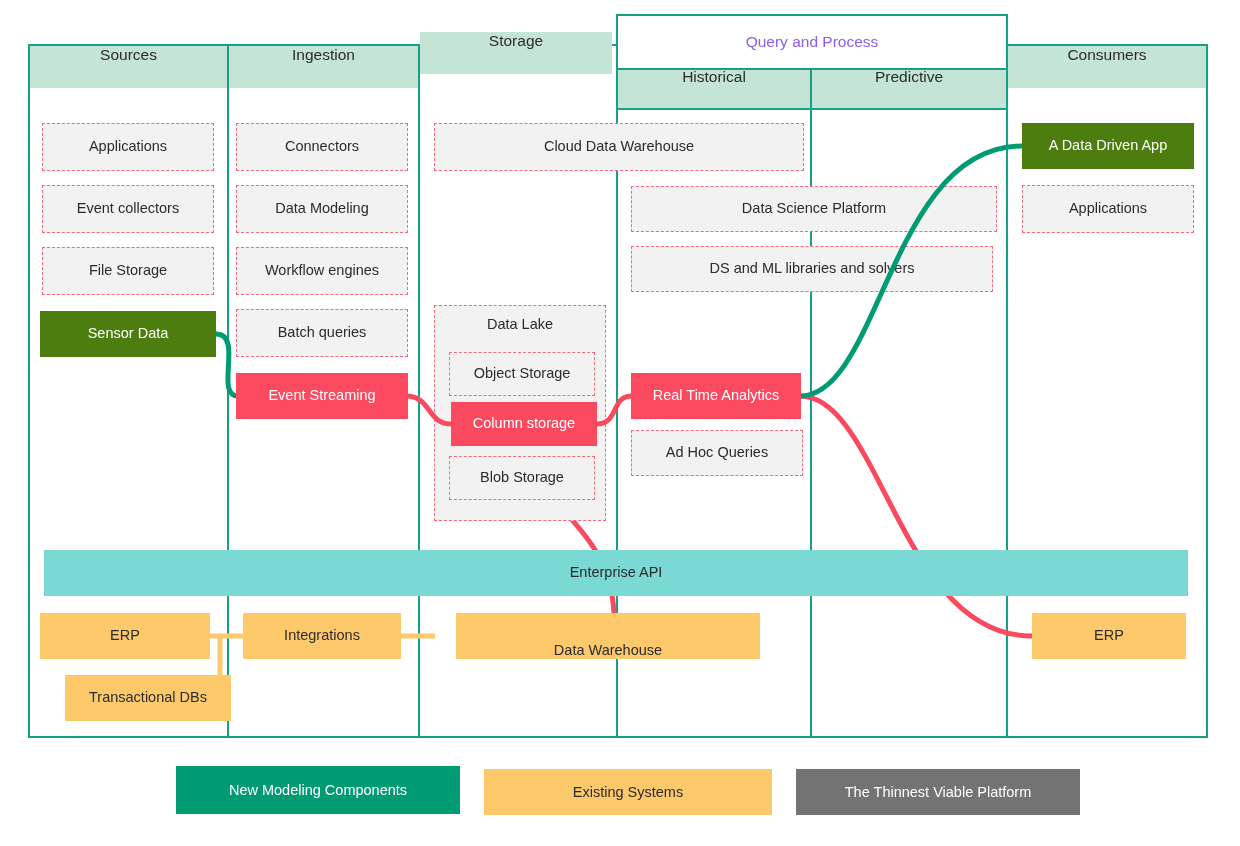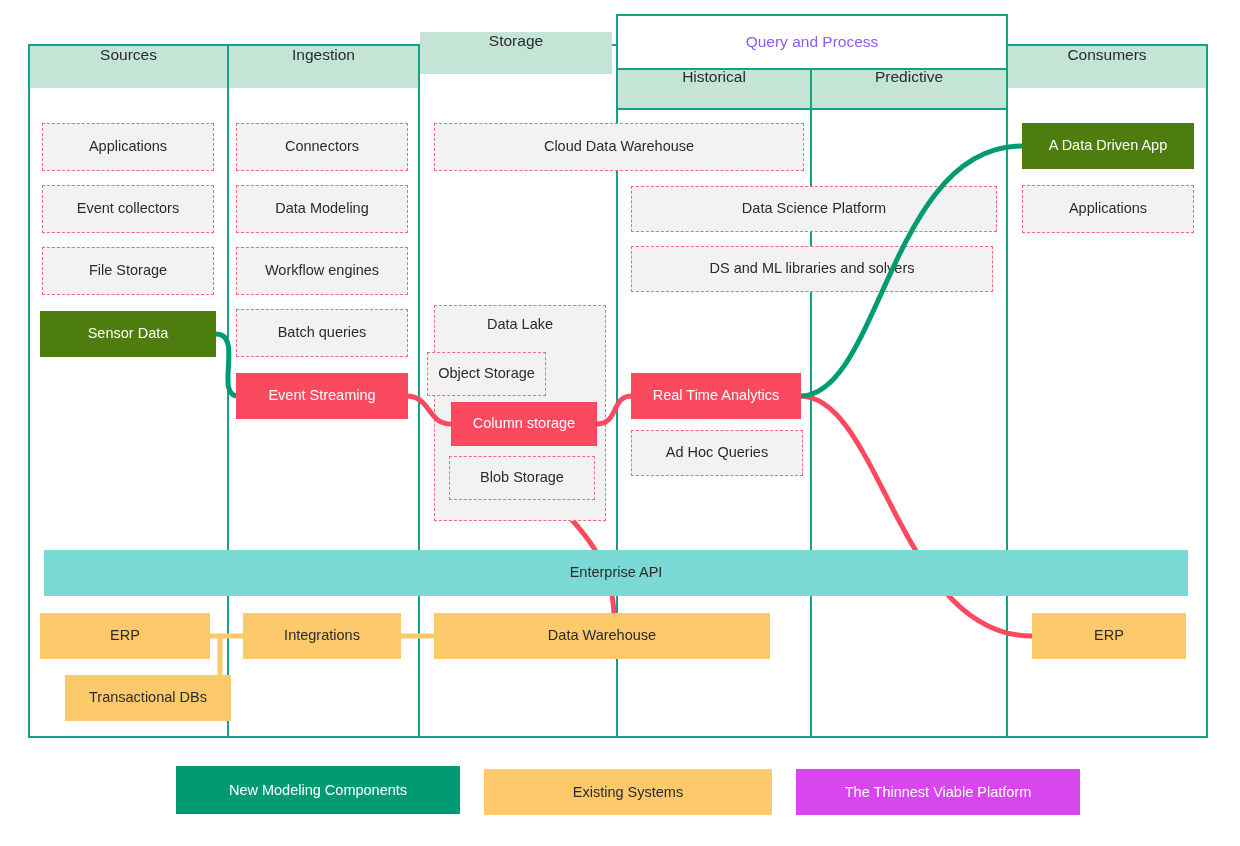--- a/index.html
+++ b/index.html
@@ -33,21 +33,21 @@
   
   .links{position:absolute;left:0;top:0;width:1240px;height:846px;pointer-events:none;}
   .links.under{z-index:2;}
   .links.over{z-index:4;}
 
   
   .legend-item{display:flex;align-items:center;justify-content:center;text-align:center;
                font-size:14.5px;}
   .legend-green{background:#009B72;color:#fff;}
   .legend-orange{background:#FDC96B;color:#2b2b2b;}
-  .legend-red{background:#d946ef;color:#fff;}
+  .legend-red{background:#737373;color:#fff;}
 
   .z5{z-index:5;}
   .z3{z-index:3;}
 </style>
 </head>
 <body>
 
 <div id="stage">
 
   <div class="abs frame" style="left:28px;top:44px;width:1180px;height:694px;"></div>
@@ -127,21 +127,21 @@
     <span>Event Streaming</span>
   </div>
 
   <div class="abs node dashed z3" style="left:434px;top:123px;width:370px;height:48px;">
     <span>Cloud Data Warehouse</span>
   </div>
 
   <div class="abs dashgroup z3" style="left:434px;top:305px;width:172px;height:216px;">
     <div class="grouplabel">Data Lake</div>
   </div>
-  <div class="abs node dashed z3" style="left:427px;top:352px;width:119px;height:44px;">
+  <div class="abs node dashed z3" style="left:449px;top:352px;width:146px;height:44px;">
     <span>Object Storage</span>
   </div>
   <div class="abs node solid-red z5" style="left:451px;top:402px;width:146px;height:44px;">
     <span>Column storage</span>
   </div>
   <div class="abs node dashed z3" style="left:449px;top:456px;width:146px;height:44px;">
     <span>Blob Storage</span>
   </div>
 
   <div class="abs node dashed z3" style="left:631px;top:186px;width:366px;height:46px;">
@@ -176,21 +176,21 @@
 
   <div class="abs node solid-orange z5" style="left:40px;top:613px;width:170px;height:46px;">
     <span>ERP</span>
   </div>
   <div class="abs node solid-orange z5" style="left:44px;top:675px;width:166px;height:46px;margin-left:21px;">
     <span>Transactional DBs</span>
   </div>
   <div class="abs node solid-orange z5" style="left:243px;top:613px;width:158px;height:46px;">
     <span>Integrations</span>
   </div>
-  <div class="abs node solid-orange z5" style="left:434px;top:613px;width:336px;height:46px;">
+  <div class="abs node solid-orange z5" style="left:456px;top:613px;width:304px;height:46px;align-items:flex-end;">
     <span>Data Warehouse</span>
   </div>
   <div class="abs node solid-orange z5" style="left:1032px;top:613px;width:154px;height:46px;">
     <span>ERP</span>
   </div>
 
   <svg class="links over" viewBox="0 0 1240 846">
 
     <path d="M216,334 C244,334 214,396 238,396" fill="none" stroke="#009B72" stroke-width="5" stroke-linecap="round"></path>
 

